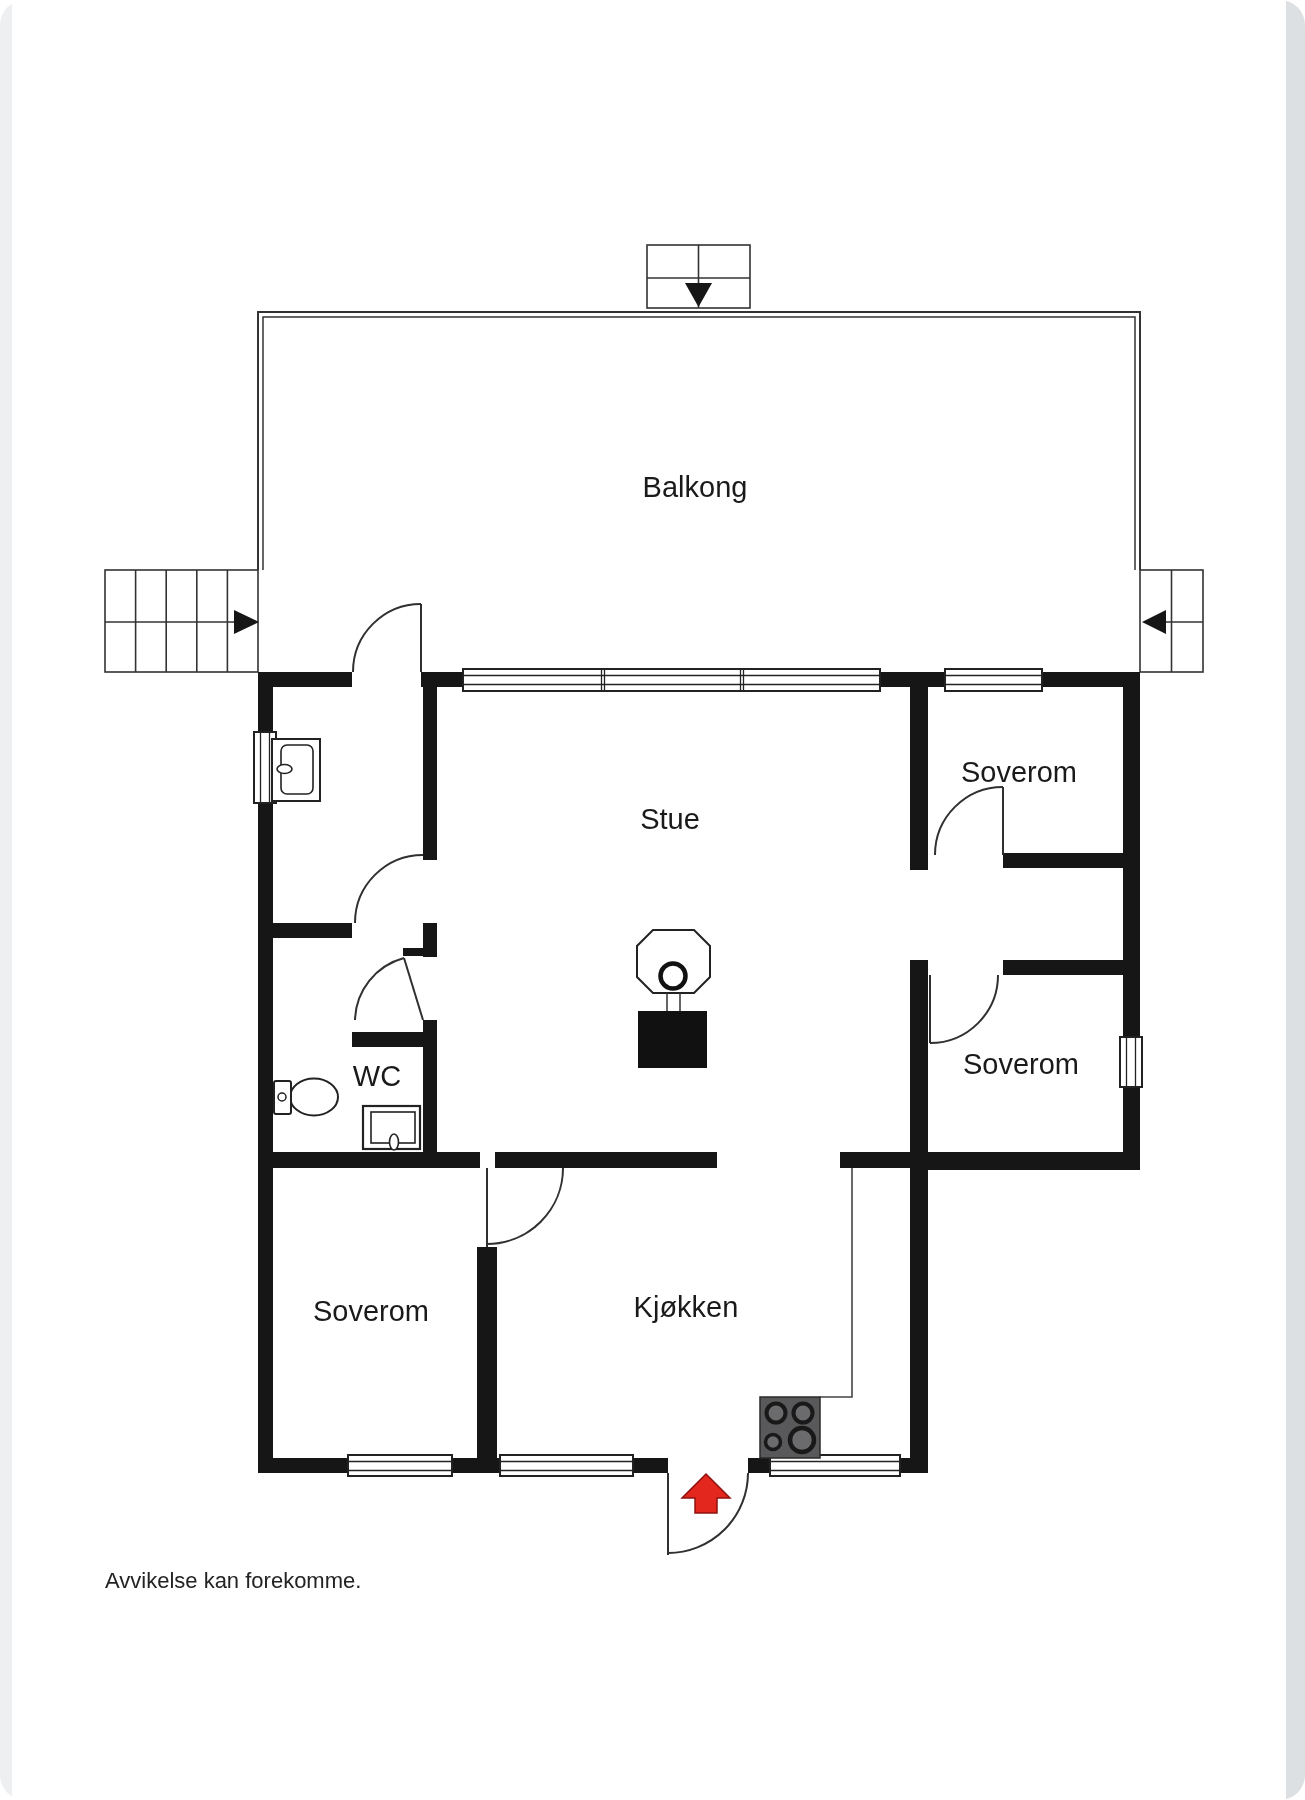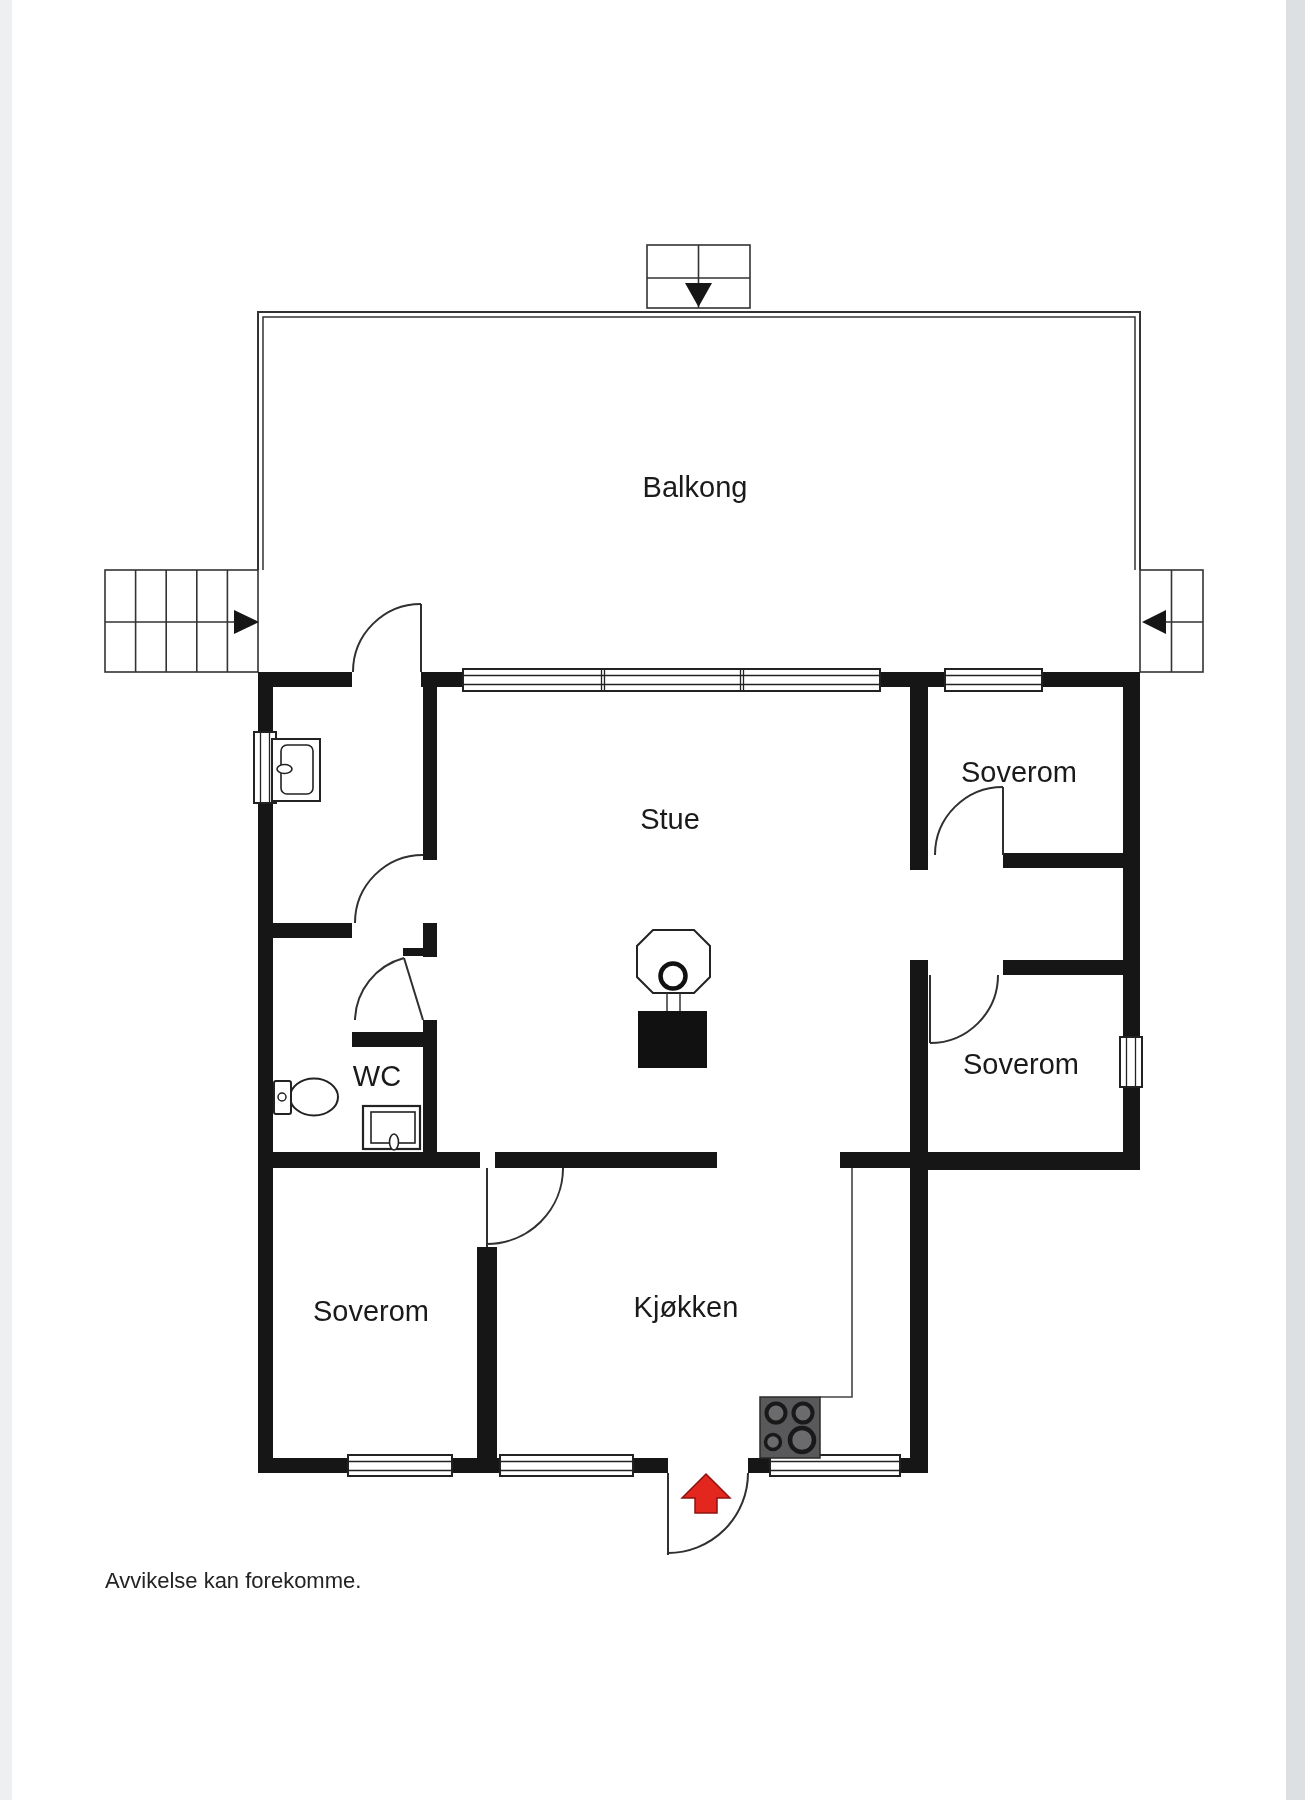--- a/index.html
+++ b/index.html
@@ -4,20 +4,21 @@
 <title>Floor plan</title>
 <style>
   html, body { margin: 0; padding: 0; background: #ffffff; }
   .page {
     position: relative;
     width: 1305px;
     height: 1800px;
     background: #ffffff;
     overflow: hidden;
     font-family: "Liberation Sans", sans-serif;
+    border-radius: 25px;
   }
   svg { display: block; }
   text {
     font-family: "Liberation Sans", sans-serif;
     fill: #1a1a1a;
   }
   .room-label { font-size: 29px; }
   .disclaimer { font-size: 22px; fill: #232323; }
 </style>
 </head>

